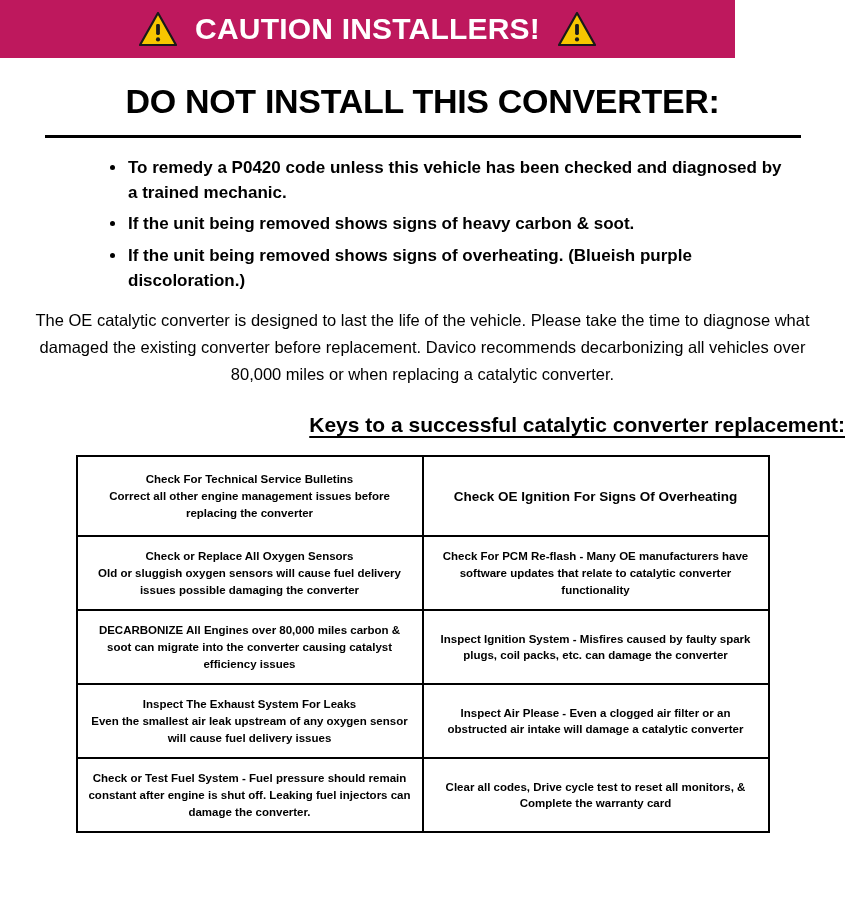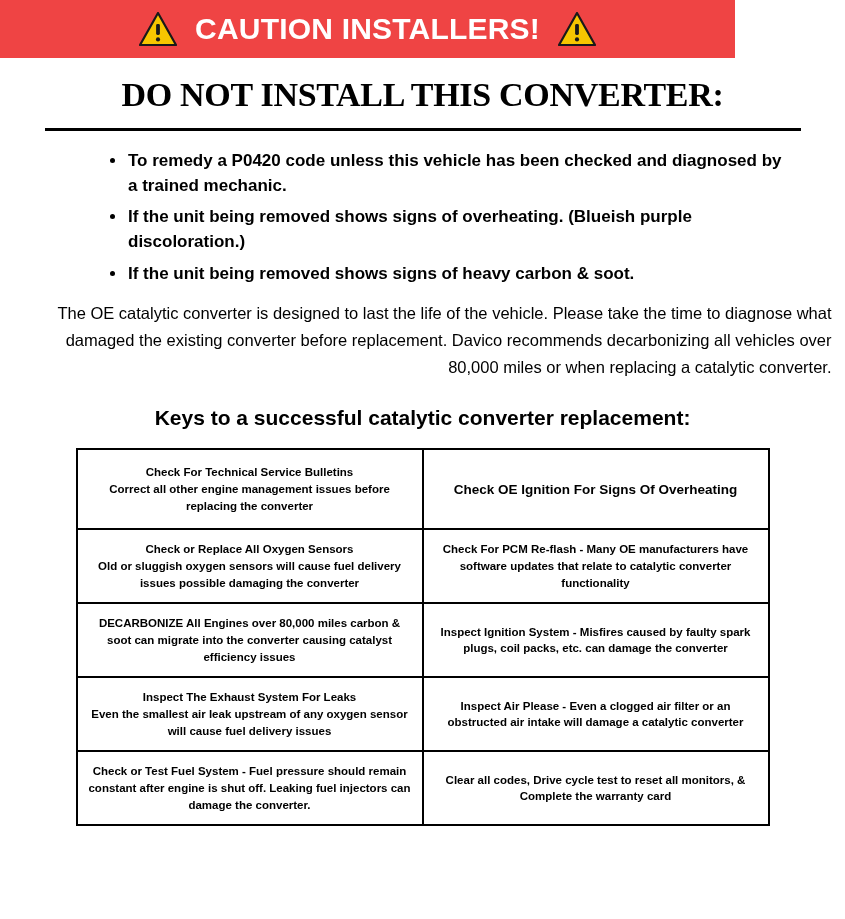--- a/index.html
+++ b/index.html
@@ -17,21 +17,21 @@
   .page {
     position: relative;
     width: 845px;
     height: 919px;
   }
 
   
   .banner {
     width: 735px;
     height: 58px;
-    background: #ef4444;
+    background: #be185d;
     display: flex;
     align-items: center;
     justify-content: center;
     gap: 18px;
     margin: 0;
     padding: 0;
   }
   .banner-text {
     color: #ffffff;
     font-size: 30px;
@@ -47,22 +47,21 @@
     position: relative;
   }
   .warn-tri svg { display: block; }
 
   
   .headline {
     text-align: center;
     font-size: 34px;
     font-weight: bold;
     letter-spacing: -0.3px;
-    margin-top: 18px;
-    font-family: Liberation Serif, serif;
+    margin-top: 24px;
   }
 
   .rule {
     width: 756px;
     height: 3px;
     background: #000000;
     margin: 14px auto 0 auto;
   }
 
   
@@ -87,32 +86,33 @@
     width: 5px;
     height: 5px;
     border-radius: 50%;
     background: #000;
   }
 
   
   .para {
     margin: 14px auto 0 auto;
     width: 818px;
-    text-align: right;
+    text-align: center;
     font-size: 16.5px;
     line-height: 1.62;
     font-weight: normal;
   }
 
   
   .keys-heading {
-    text-align: center;
+    text-align: right;
     margin-top: 26px;
     font-size: 21px;
     font-weight: bold;
+    text-decoration: underline;
     text-underline-offset: 4px;
   }
 
   
   .tbl-wrap {
     margin: 18px auto 0 auto;
     width: 694px;
   }
   table.keys {
     width: 100%;
@@ -156,22 +156,22 @@
       </svg>
     </span>
   </div>
 
   <div class="headline">DO NOT INSTALL THIS CONVERTER:</div>
 
   <div class="rule"></div>
 
   <ul class="bullets">
     <li>To remedy a P0420 code unless this vehicle has been checked and diagnosed by a trained mechanic.</li>
+    <li>If the unit being removed shows signs of heavy carbon &amp; soot.</li>
     <li>If the unit being removed shows signs of overheating. (Blueish purple discoloration.)</li>
-    <li>If the unit being removed shows signs of heavy carbon &amp; soot.</li>
   </ul>
 
   <div class="para">The OE catalytic converter is designed to last the life of the vehicle. Please take the time to diagnose what damaged the existing converter before replacement. Davico recommends decarbonizing all vehicles over 80,000 miles or when replacing a catalytic converter.</div>
 
   <div class="keys-heading">Keys to a successful catalytic converter replacement:</div>
 
   <div class="tbl-wrap">
     <table class="keys">
       <tbody>
         <tr>

